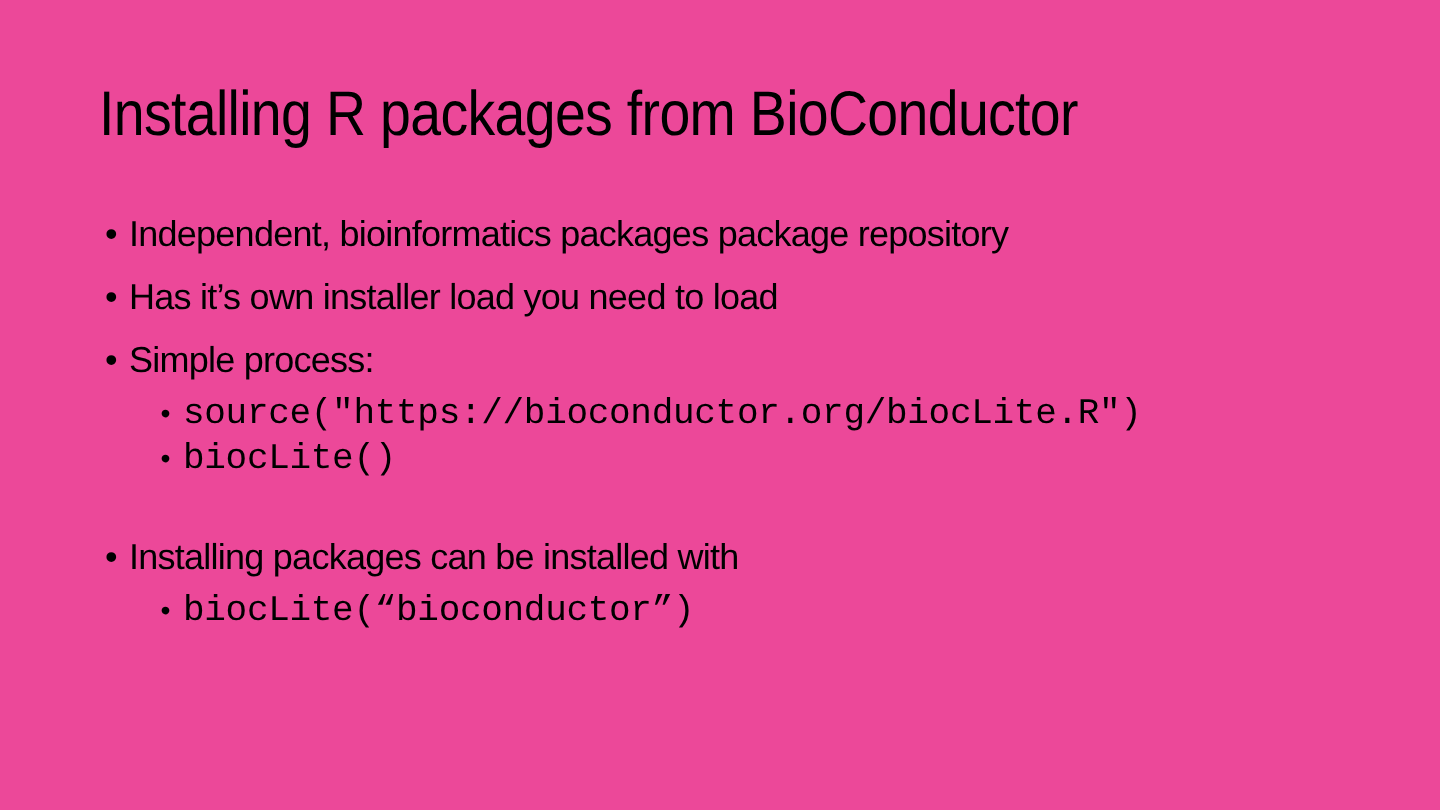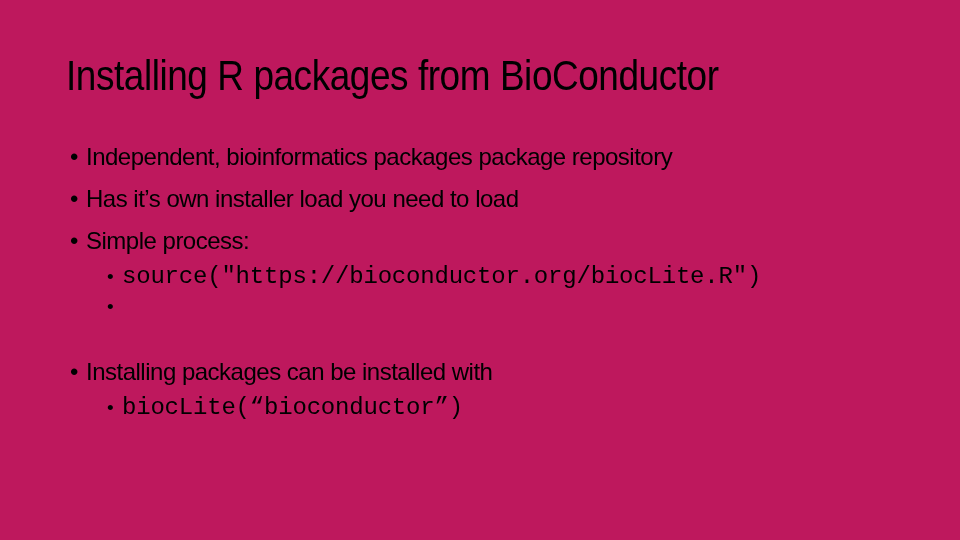--- a/index.html
+++ b/index.html
@@ -4,21 +4,21 @@
 <style>
   html, body {
     margin: 0;
     padding: 0;
     background: #ffffff;
   }
   #slide {
     position: relative;
     width: 960px;
     height: 540px;
-    background: #be185d;
+    background: #ec4899;
     overflow: hidden;
     font-family: "Liberation Sans", sans-serif;
     color: #000000;
   }
   .title {
     position: absolute;
     left: 66px;
     top: 52px;
     margin: 0;
     font-size: 42px;
@@ -82,20 +82,21 @@
       <div class="line level1 style-body">
         <span class="glyph">•</span>
         <span class="txt">Simple process:</span>
       </div>
       <div class="line level2 style-code">
         <span class="glyph">•</span>
         <span class="txt">source("https://bioconductor.org/biocLite.R")</span>
       </div>
       <div class="line level2 style-code">
         <span class="glyph">•</span>
+        <span class="txt">biocLite()</span>
       </div>
       <div class="line level1 style-body gap">
         <span class="glyph">•</span>
         <span class="txt">Installing packages can be installed with</span>
       </div>
       <div class="line level2 style-code">
         <span class="glyph">•</span>
         <span class="txt">biocLite(“bioconductor”)</span>
       </div>
     </div>

